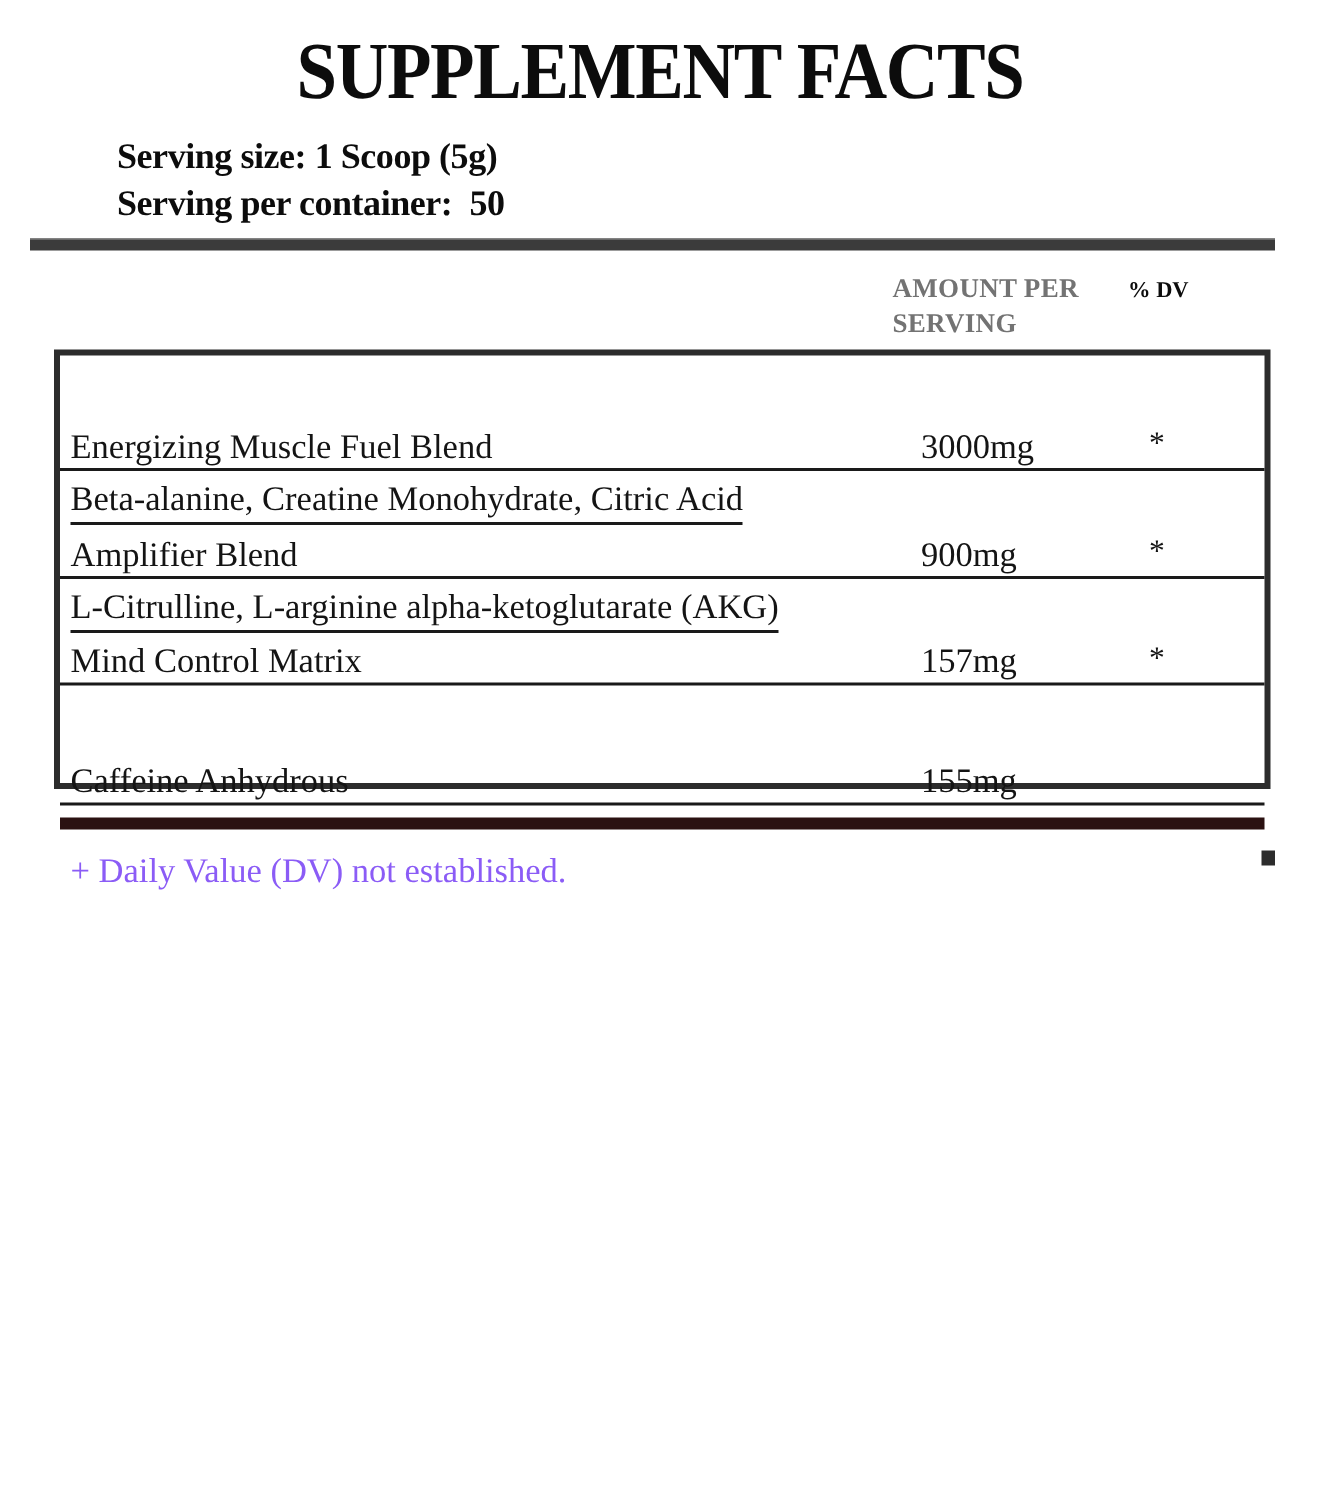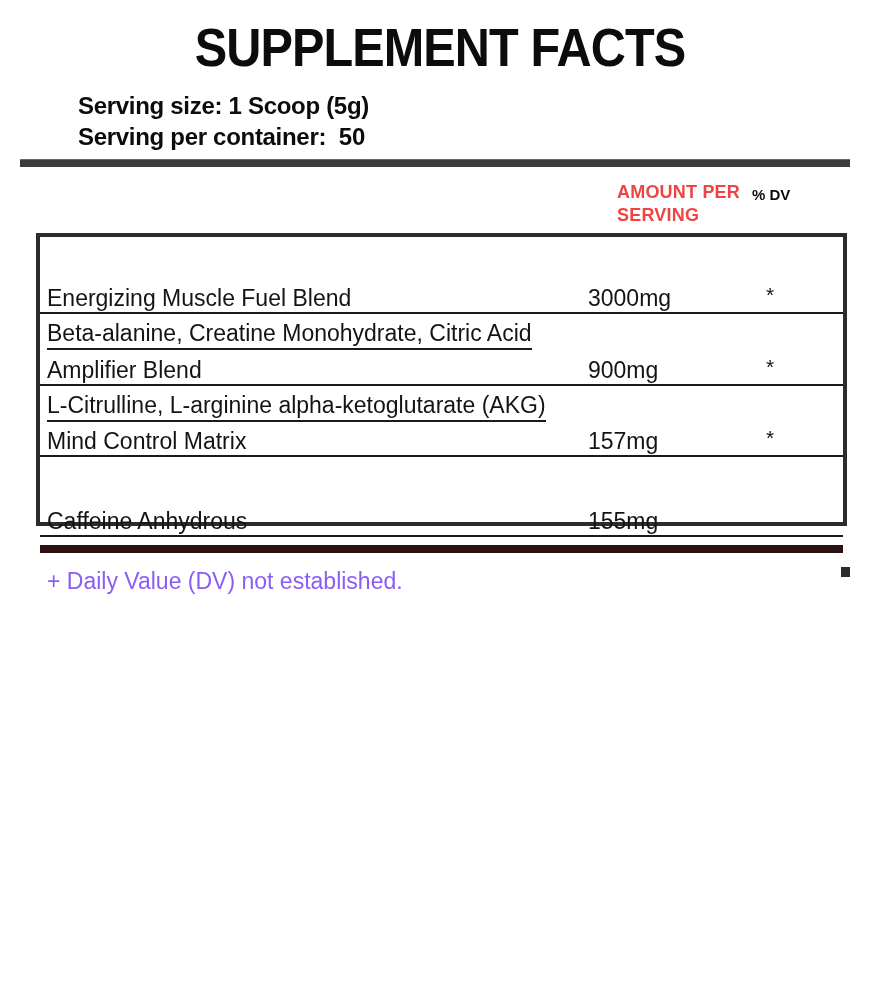--- a/index.html
+++ b/index.html
@@ -2,21 +2,21 @@
 <html><head>
 <meta charset="utf-8">
 <style>
   * { margin: 0; padding: 0; box-sizing: content-box; }
   html, body { background: #ffffff; }
   .page {
     position: relative;
     width: 880px;
     height: 1000px;
     background: #ffffff;
-    font-family: Liberation Sans, sans-serif;
+    font-family: Liberation Serif, serif;
     color: #111111;
     overflow: hidden;
   }
 
   .title {
     position: absolute;
     top: 16px;
     left: 0;
     width: 880px;
     text-align: center;
@@ -47,26 +47,26 @@
     left: 20px;
     top: 159px;
     width: 830px;
     height: 7px;
     background: #3b3b3b;
     border-top: 1px solid #6a6a6a;
   }
 
   .amount-head {
     position: absolute;
-    left: 617px;
+    left: 595px;
     top: 181px;
     font-size: 18px;
     font-weight: bold;
     line-height: 23px;
-    color: #ef4444;
+    color: #737373;
     letter-spacing: 0.2px;
   }
   .dv-head {
     position: absolute;
     left: 752px;
     top: 186px;
     font-size: 15px;
     font-weight: bold;
     color: #0c0c0c;
   }
@@ -99,21 +99,21 @@
     bottom: 0;
     white-space: nowrap;
   }
   .row.ingredients .name {
     border-bottom: 2px solid #1a1a1a;
     padding-bottom: 1px;
     margin-top: 39px;
   }
   .row .amount {
     position: absolute;
-    left: 548px;
+    left: 574px;
     bottom: 0;
     white-space: nowrap;
   }
   .row .dv {
     position: absolute;
     left: 726px;
     bottom: 3px;
     font-size: 21px;
   }
   .r1 { top: 47px; }

